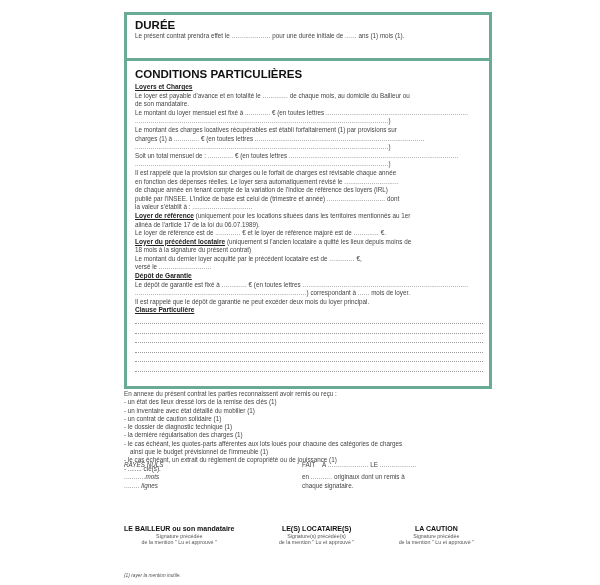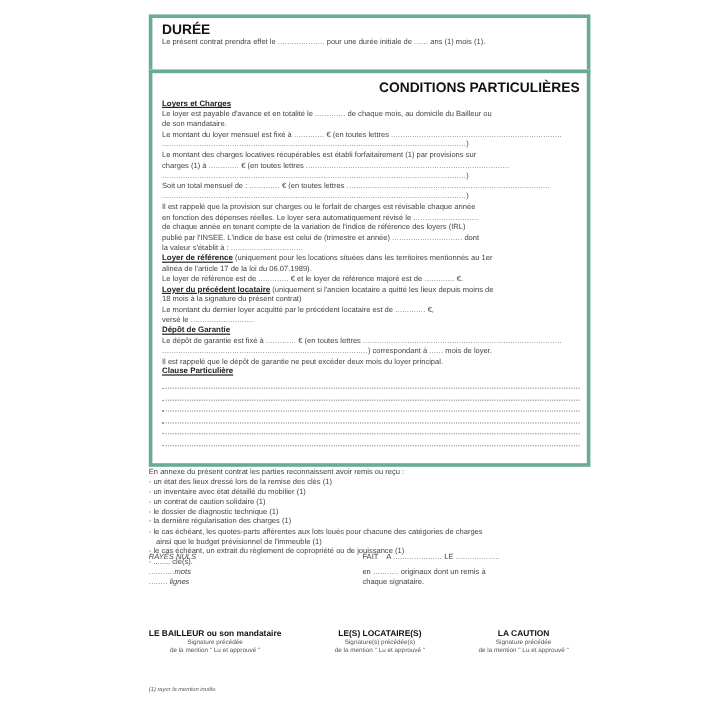--- a/index.html
+++ b/index.html
@@ -4,21 +4,21 @@
 <style>
   html, body { margin: 0; padding: 0; background: #ffffff; }
   body { width: 600px; height: 585px; position: relative; overflow: hidden;
          font-family: "Liberation Sans", "DejaVu Sans", sans-serif; color: #333; }
   .page { position: absolute; left: 0; top: 0; width: 600px; height: 585px; border-radius: 29px; }
   .box { position: absolute; left: 124px; width: 348px; border: 3px solid #6aab94;
          background: #fff; padding: 3px 6px 4px 8px; }
   .box.duree { top: 12px; height: 36px; }
   .box.cond { top: 58px; height: 318px; }
   .title { font-weight: bold; color: #111; font-size: 11.5px; margin: 0; line-height: 14px; }
-  .box.cond .title { font-size: 11.5px; margin-top: 3px; margin-bottom: 2px; text-align: right; }
+  .box.cond .title { font-size: 11.5px; margin-top: 3px; margin-bottom: 2px; }
   .line { font-size: 6.3px; line-height: 8.6px; color: #444; white-space: nowrap; }
   .sub { font-weight: bold; text-decoration: underline; color: #222; font-size: 6.6px; line-height: 8.6px; }
   .dots { color: #666; letter-spacing: 0.2px; }
   .rdots { display: block; border-bottom: 1px dotted #999; height: 7px; margin-bottom: 1.6px; }
   .side-code { position: absolute; left: 482px; top: 12px; font-size: 4px; color: #999;
                transform: rotate(90deg); transform-origin: left top; }
   .annex { position: absolute; left: 124px; top: 390px; width: 360px; }
   .annex .line { font-size: 6.3px; line-height: 8.3px; }
   .indent { padding-left: 6px; }
   .sig-area { position: absolute; left: 124px; top: 459px; width: 356px; }

